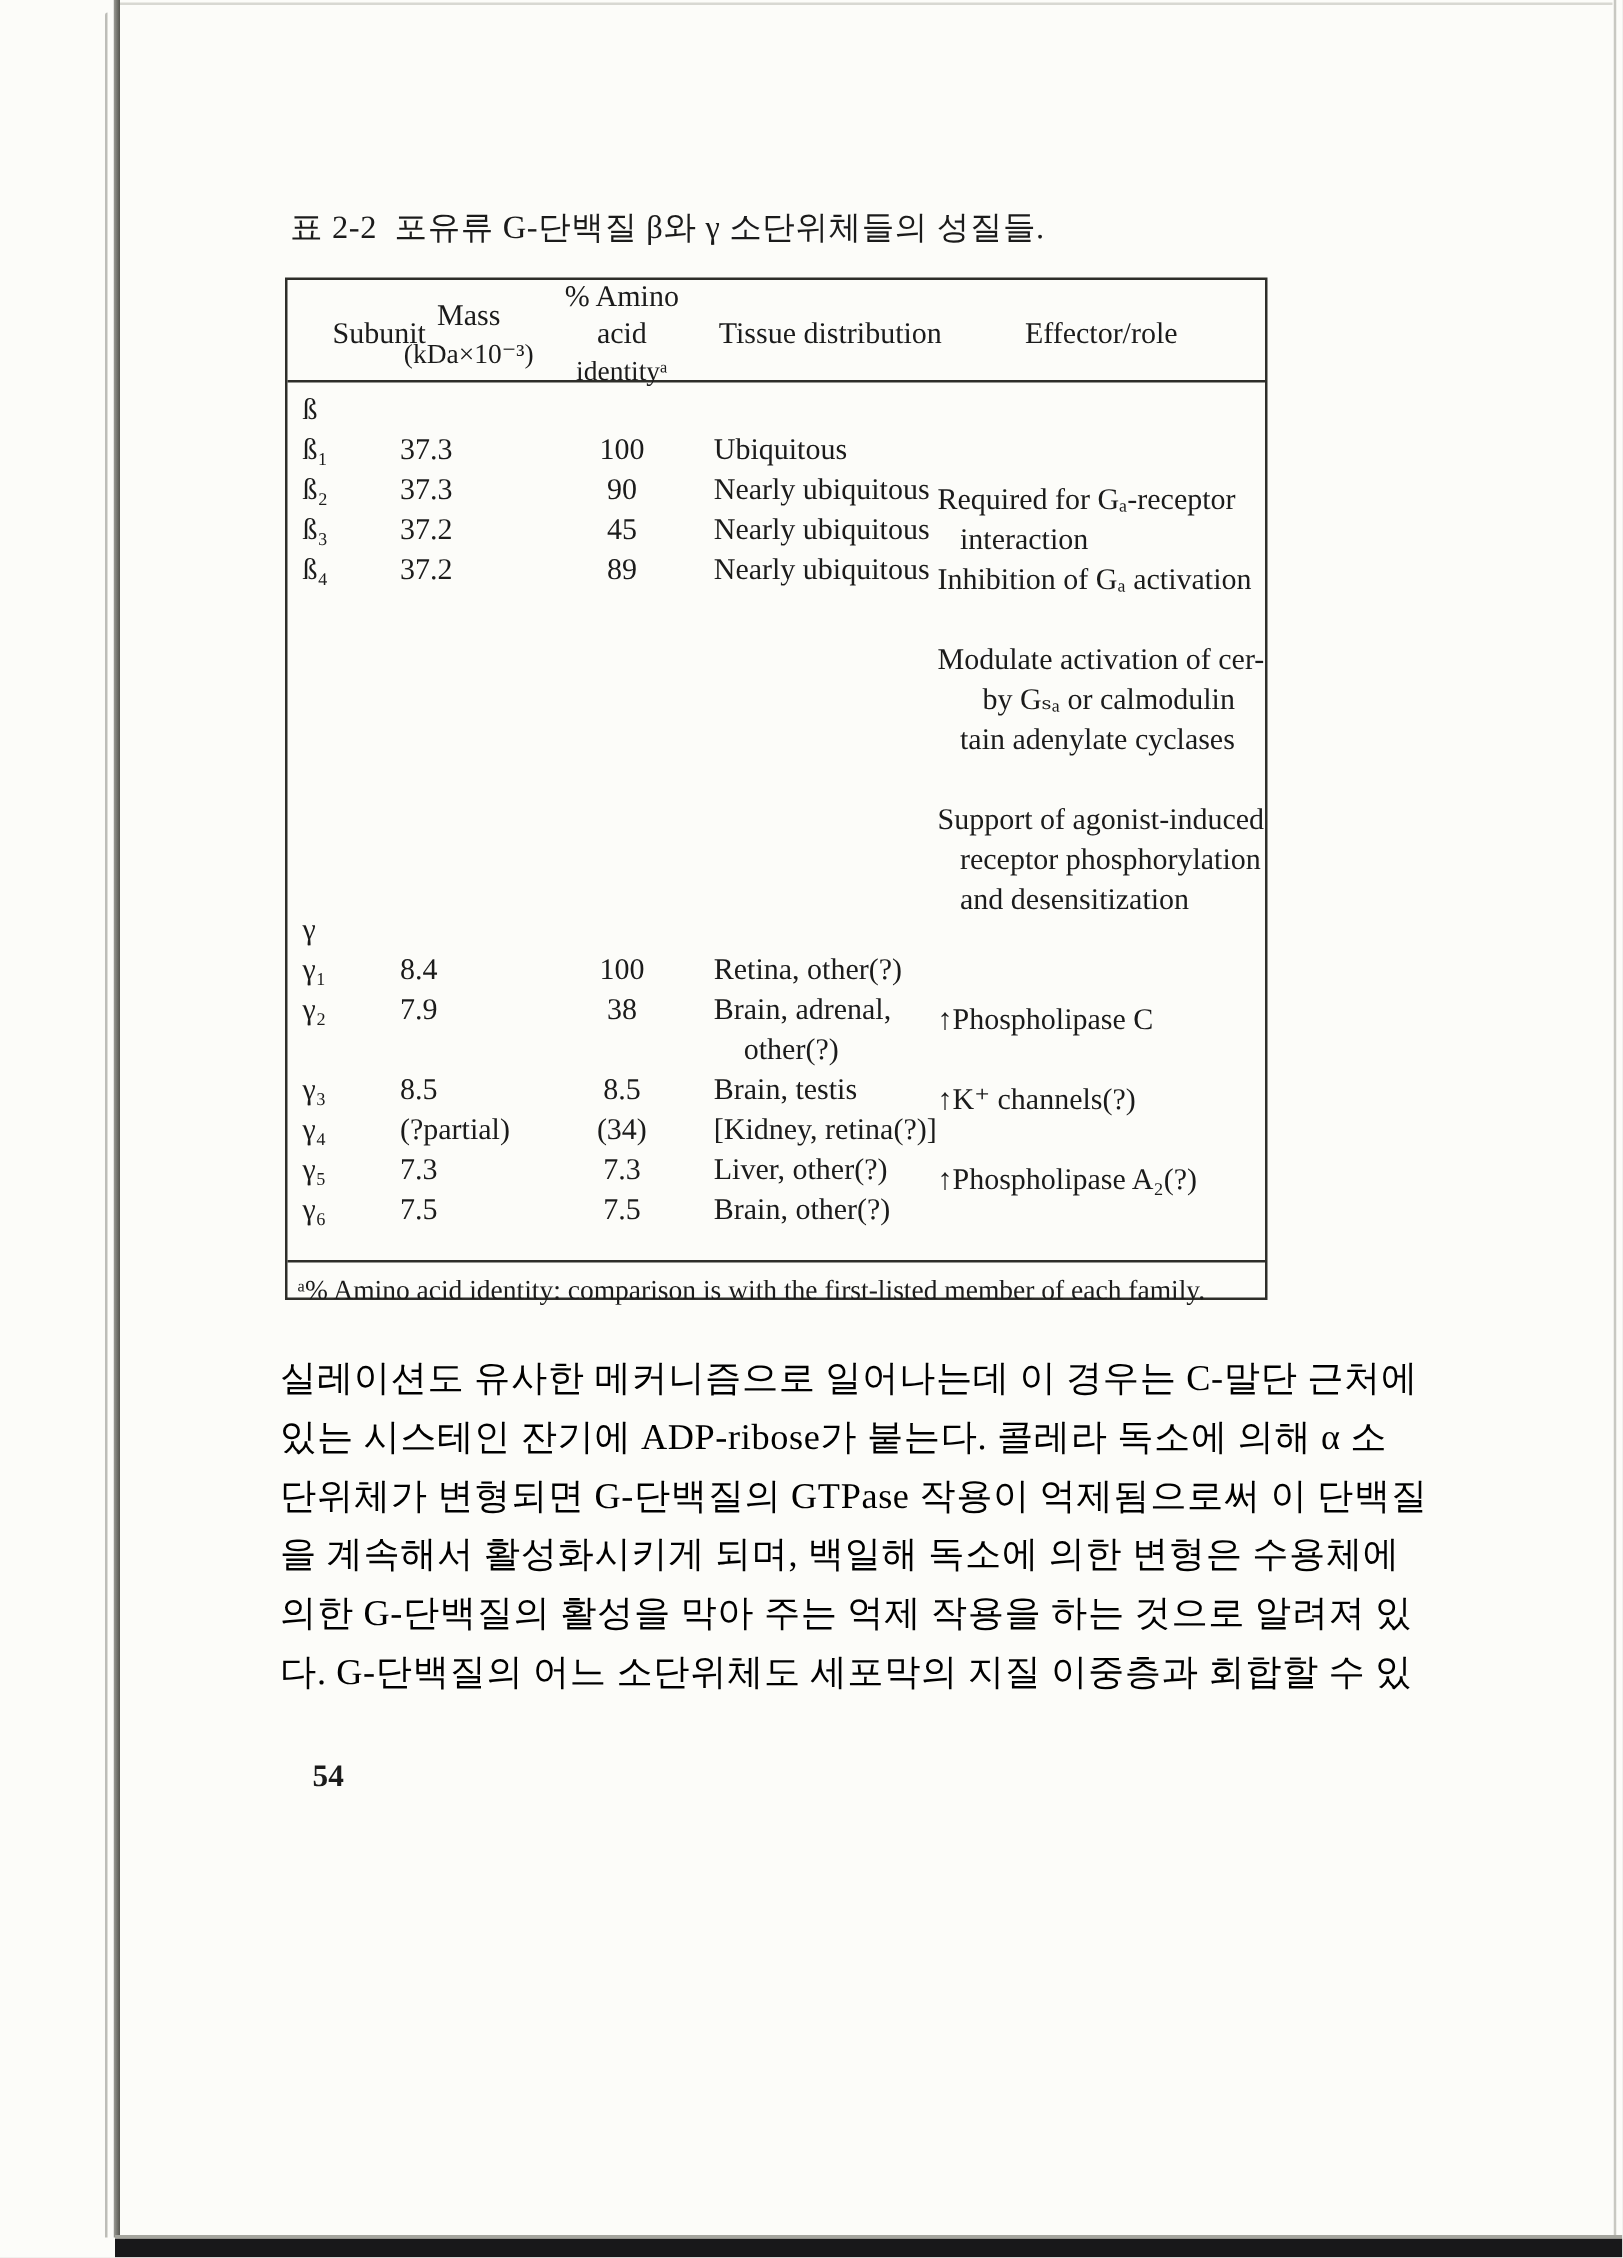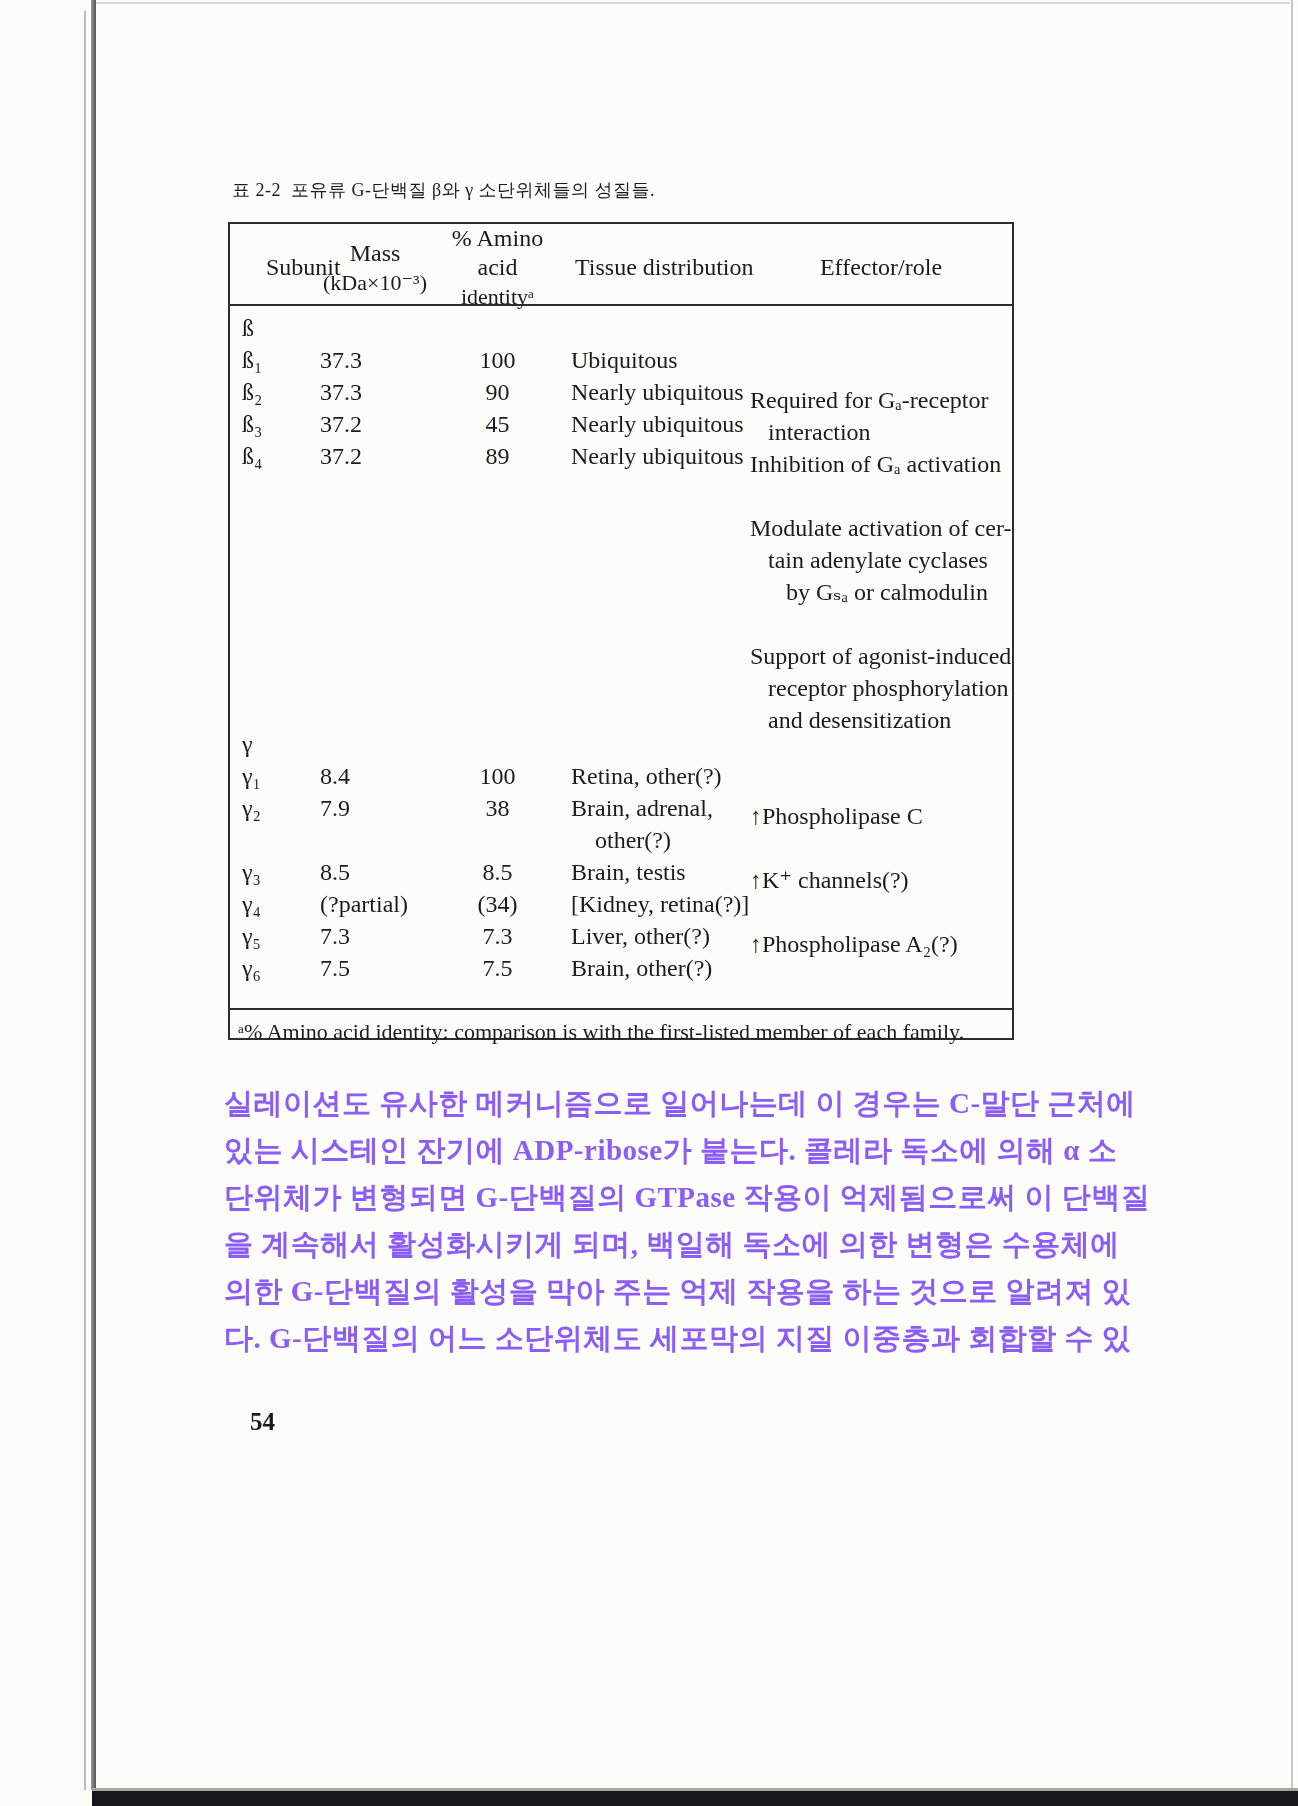--- a/index.html
+++ b/index.html
@@ -10,21 +10,21 @@
   }
   
   .edge { position:absolute; }
   .edge-top { left:95px; right:8px; top:2px; height:2px; background:#d8d8d2; }
   .edge-left-outer { left:84px; top:10px; bottom:16px; width:2px; background:#bdbdb8; border-top-left-radius:20px; }
   .edge-left-inner { left:91px; top:0; bottom:16px; width:5px; background:linear-gradient(to right,#9a9a94,#55554f); }
   .edge-right { right:5px; top:0; bottom:16px; width:2px; background:#c8c8c2; }
   .edge-bottom-shadow { left:92px; right:0; bottom:15px; height:3px; background:#a5a59e; }
   .edge-bottom { left:92px; right:0; bottom:0; height:15px; background:#18181a; }
 
-  .caption { position:absolute; left:232px; top:178px; font-size:18px; letter-spacing:0.5px; white-space:pre; }
+  .caption { position:absolute; left:232px; top:164px; font-size:26px; letter-spacing:0.5px; white-space:pre; }
 
   .tablebox {
     position:absolute; left:228px; top:222px; width:786px; height:818px;
     border:2px solid #2e2e2a; box-sizing:border-box;
   }
   .thead {
     height:82px; border-bottom:2px solid #2e2e2a; box-sizing:border-box;
     display:grid; grid-template-columns:90px 110px 135px 185px 1fr;
     align-items:center; font-size:24px;
   }
@@ -44,21 +44,21 @@
   .c-id { text-align:center; white-space:pre; }
   .c-tis { padding-left:6px; white-space:pre; }
   .c-eff { white-space:pre; overflow:visible;margin-top:40px; }
 
   .tfoot {
     position:absolute; left:0; right:0; bottom:0; height:30px;
     border-top:2px solid #2e2e2a; box-sizing:border-box;
     line-height:43px; font-size:22px; padding-left:8px; white-space:pre;
   }
 
-  .bodytext { position:absolute; left:224px; top:1080px; width:890px; font-size:29px; color:#8b5cf6;font-weight:bold; }
+  .bodytext { position:absolute; left:224px; top:1080px; width:890px; font-size:29px; color:#000000; }
   .b-line { height:47px; line-height:47px; white-space:pre; letter-spacing:0.5px; }
 
   .pagenum { position:absolute; left:250px; top:1408px; font-size:25px; font-weight:600; }
 </style>
 </head>
 <body>
 
 <div class="scan">
   <div class="edge edge-top"></div>
   <div class="edge edge-left-outer"></div>
@@ -130,29 +130,29 @@
     <div class="c-id"></div>
     <div class="c-tis"></div>
     <div class="c-eff">Modulate activation of cer-</div>
   </div>
 
   <div class="t-row">
     <div class="c-sub"></div>
     <div class="c-mass"></div>
     <div class="c-id"></div>
     <div class="c-tis"></div>
+    <div class="c-eff">      by Gₛₐ or calmodulin</div>
+  </div>
+
+  <div class="t-row">
+    <div class="c-sub"></div>
+    <div class="c-mass"></div>
+    <div class="c-id"></div>
+    <div class="c-tis"></div>
     <div class="c-eff">   tain adenylate cyclases</div>
-  </div>
-
-  <div class="t-row">
-    <div class="c-sub"></div>
-    <div class="c-mass"></div>
-    <div class="c-id"></div>
-    <div class="c-tis"></div>
-    <div class="c-eff">      by Gₛₐ or calmodulin</div>
   </div>
 
   <div class="t-row">
     <div class="c-sub"></div>
     <div class="c-mass"></div>
     <div class="c-id"></div>
     <div class="c-tis"></div>
     <div class="c-eff"></div>
   </div>
 

